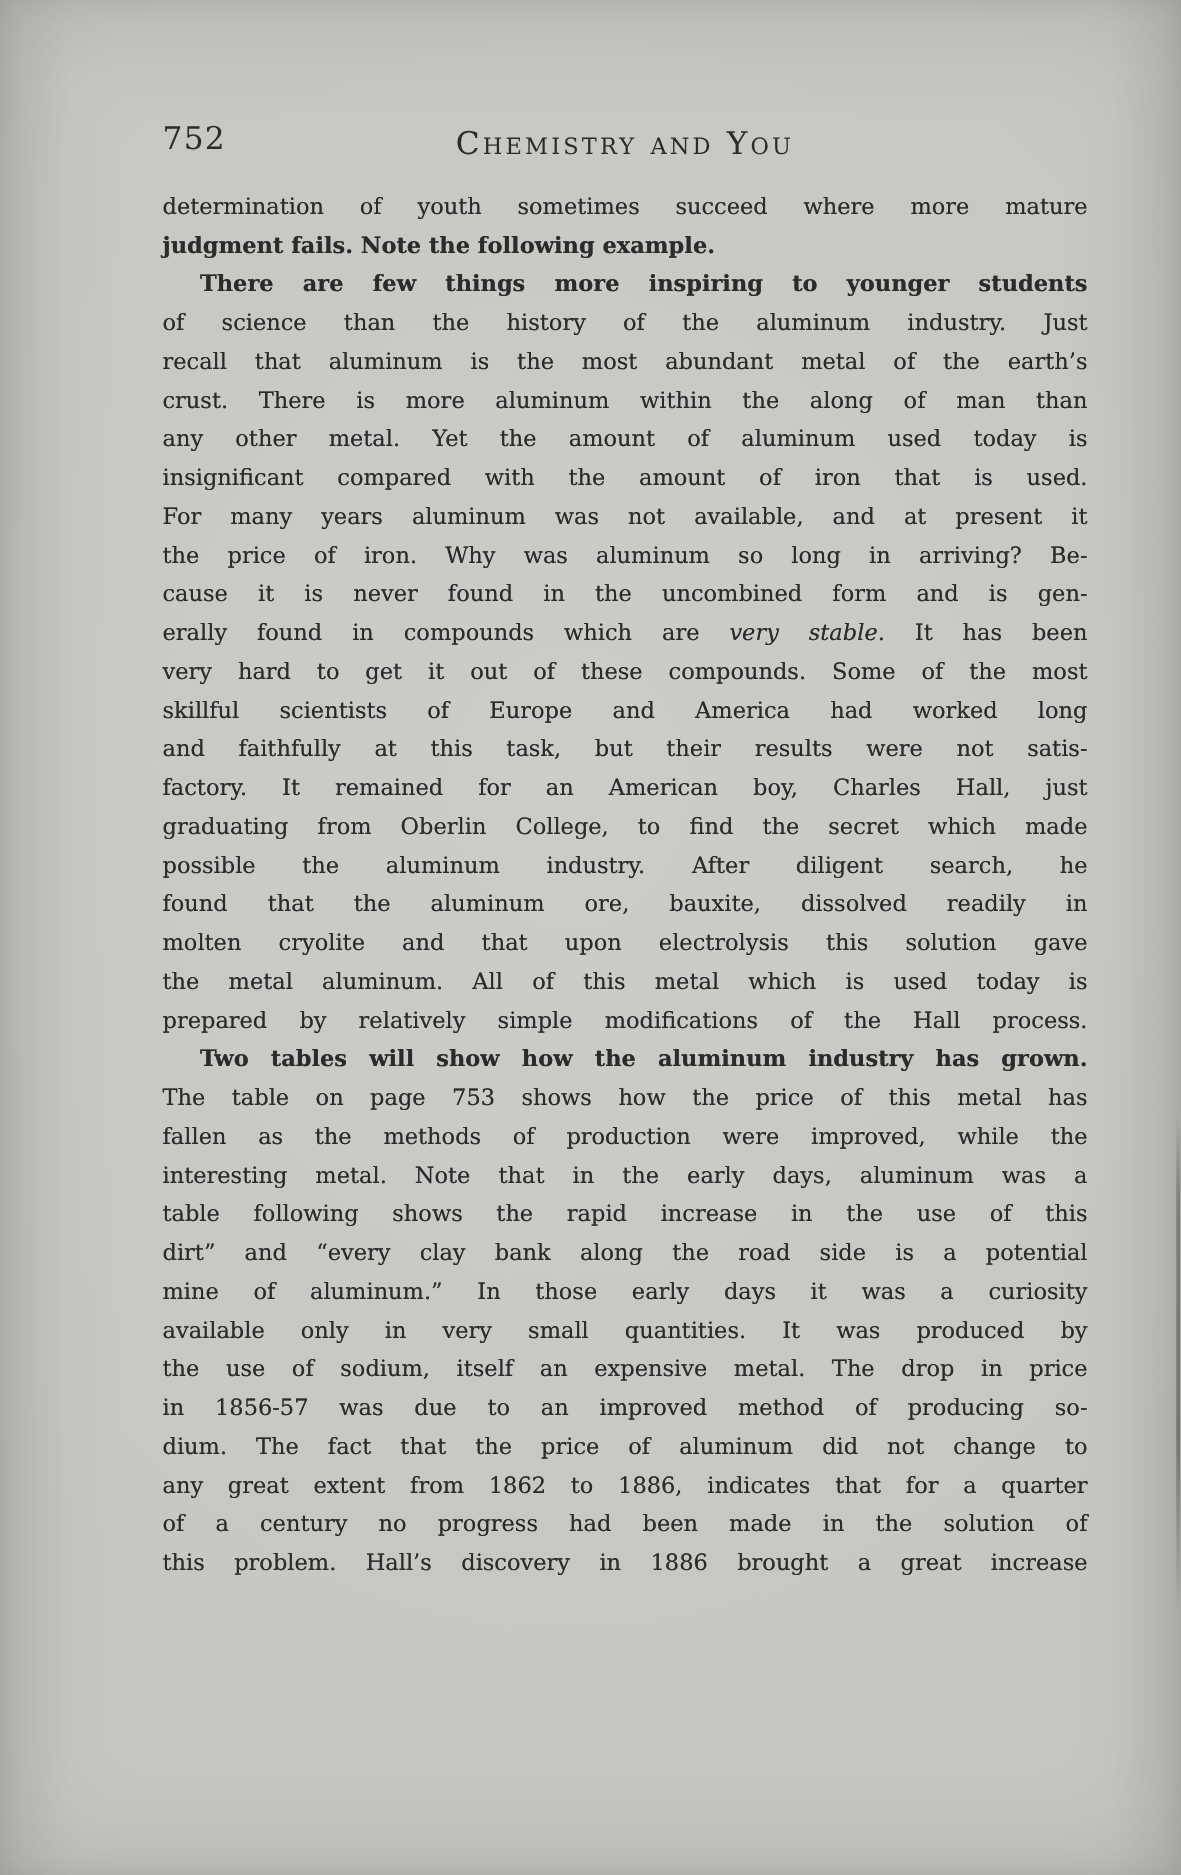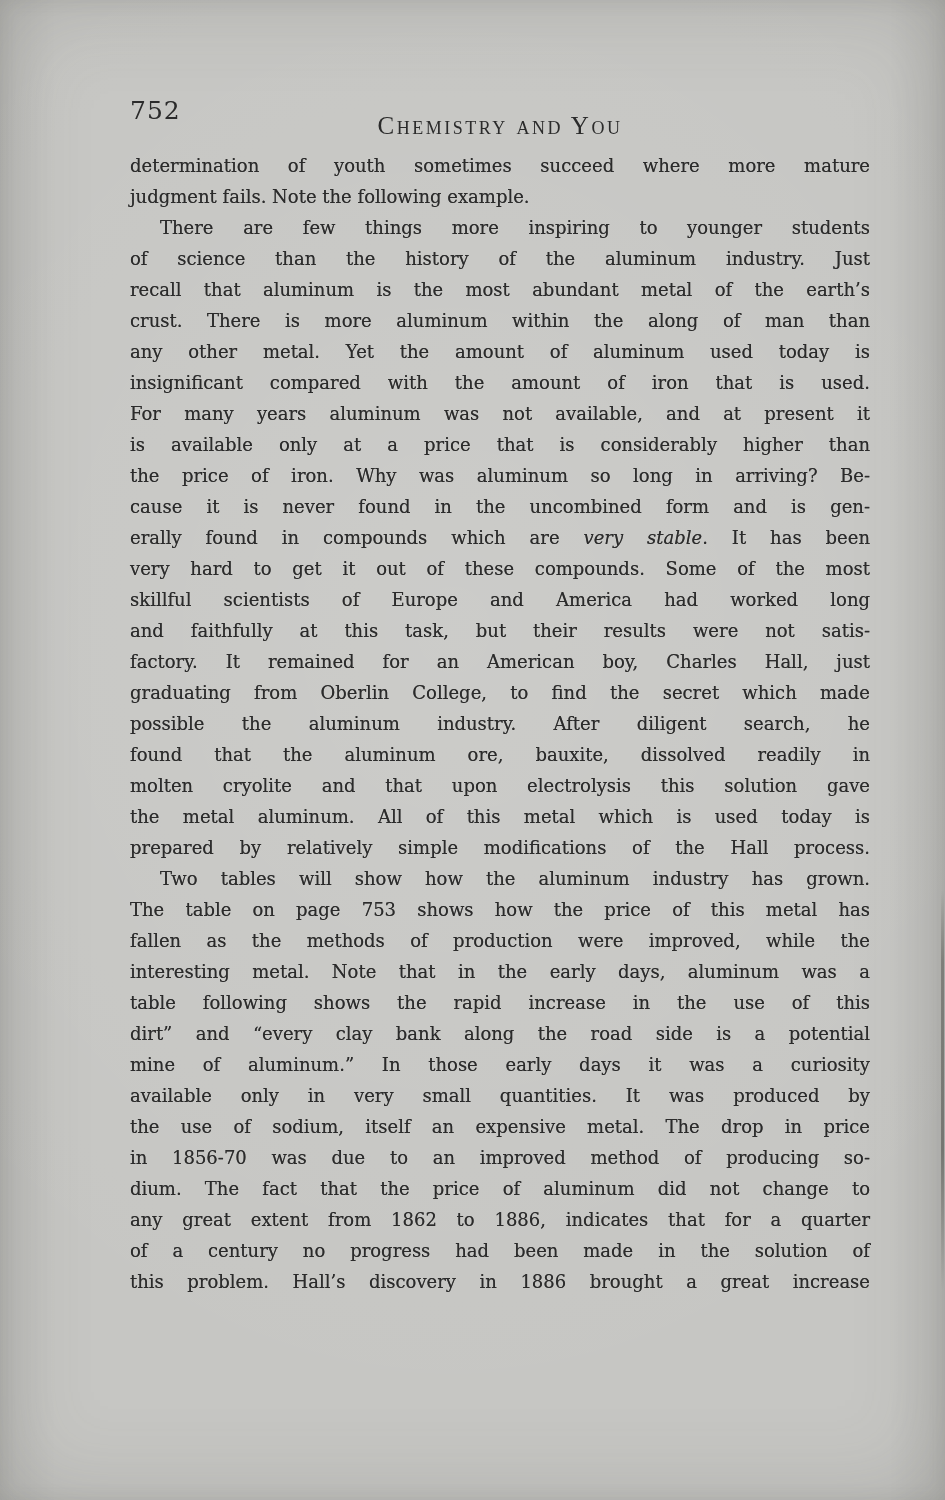--- a/index.html
+++ b/index.html
@@ -31,45 +31,44 @@
     height: 32px;
     font-size: 25px;
   }
   .folio {
     position: absolute;
     left: 0; top: 0;
     letter-spacing: 1px;
   }
   .running-title {
     position: absolute;
-    left: 50%; top: 16px;
+    left: 50%; top: 4px;
     transform: translateX(-50%);
     font-variant: small-caps;
     letter-spacing: 2.5px;
     white-space: nowrap;
-    font-family: Liberation Serif, serif;
   }
   
   .text-block {
     position: absolute;
     top: 150px;
     left: 130px;
     width: 740px;
     font-size: 18px;
     text-shadow: 0 0 0.5px rgba(43,43,43,0.65);
   }
   .line {
     height: 31px;
     line-height: 31px;
     text-align: justify;
     text-align-last: justify;
     white-space: normal;
   }
-  .line.short { text-align-last: left; }
-  .line.indent { text-indent: 30px; }
+  .line.short { text-align-last: left; font-weight: bold; }
+  .line.indent { text-indent: 30px; font-weight: bold; }
   .line .italic { font-style: italic; margin-top: 28px; }
   
   .edge-shadow {
     position: absolute;
     right: 1px;
     top: 890px;
     width: 3px;
     height: 400px;
     background: linear-gradient(to bottom,
       rgba(60,60,55,0) 0%,
@@ -91,21 +90,20 @@
   <main class="text-block">
       <div class="line"><span>determination of youth sometimes succeed where more mature</span></div>
       <div class="line short"><span>judgment fails. Note the following example.</span></div>
       <div class="line indent"><span>There are few things more inspiring to younger students</span></div>
       <div class="line"><span>of science than the history of the aluminum industry. Just</span></div>
       <div class="line"><span>recall that aluminum is the most abundant metal of the earth’s</span></div>
       <div class="line"><span>crust. There is more aluminum within the along of man than</span></div>
       <div class="line"><span>any other metal. Yet the amount of aluminum used today is</span></div>
       <div class="line"><span>insignificant compared with the amount of iron that is used.</span></div>
       <div class="line"><span>For many years aluminum was not available, and at present it</span></div>
-      <div class="line"><span>is available only at a price that is considerably higher than</span></div>
       <div class="line"><span>the price of iron. Why was aluminum so long in arriving? Be-</span></div>
       <div class="line"><span>cause it is never found in the uncombined form and is gen-</span></div>
       <div class="line"><span>erally found in compounds which are </span><span class="italic">very stable</span><span>. It has been</span></div>
       <div class="line"><span>very hard to get it out of these compounds. Some of the most</span></div>
       <div class="line"><span>skillful scientists of Europe and America had worked long</span></div>
       <div class="line"><span>and faithfully at this task, but their results were not satis-</span></div>
       <div class="line"><span>factory. It remained for an American boy, Charles Hall, just</span></div>
       <div class="line"><span>graduating from Oberlin College, to find the secret which made</span></div>
       <div class="line"><span>possible the aluminum industry. After diligent search, he</span></div>
       <div class="line"><span>found that the aluminum ore, bauxite, dissolved readily in</span></div>
@@ -114,21 +112,21 @@
       <div class="line"><span>prepared by relatively simple modifications of the Hall process.</span></div>
       <div class="line indent"><span>Two tables will show how the aluminum industry has grown.</span></div>
       <div class="line"><span>The table on page 753 shows how the price of this metal has</span></div>
       <div class="line"><span>fallen as the methods of production were improved, while the</span></div>
       <div class="line"><span>interesting metal. Note that in the early days, aluminum was a</span></div>
       <div class="line"><span>table following shows the rapid increase in the use of this</span></div>
       <div class="line"><span>dirt” and “every clay bank along the road side is a potential</span></div>
       <div class="line"><span>mine of aluminum.” In those early days it was a curiosity</span></div>
       <div class="line"><span>available only in very small quantities. It was produced by</span></div>
       <div class="line"><span>the use of sodium, itself an expensive metal. The drop in price</span></div>
-      <div class="line"><span>in 1856-70 was due to an improved method of producing so-</span></div>
+      <div class="line"><span>in 1856-57 was due to an improved method of producing so-</span></div>
       <div class="line"><span>dium. The fact that the price of aluminum did not change to</span></div>
       <div class="line"><span>any great extent from 1862 to 1886, indicates that for a quarter</span></div>
       <div class="line"><span>of a century no progress had been made in the solution of</span></div>
       <div class="line"><span>this problem. Hall’s discovery in 1886 brought a great increase</span></div>
     </main>
 
   <div class="edge-shadow"></div>
 </div>
 
 </body></html>

